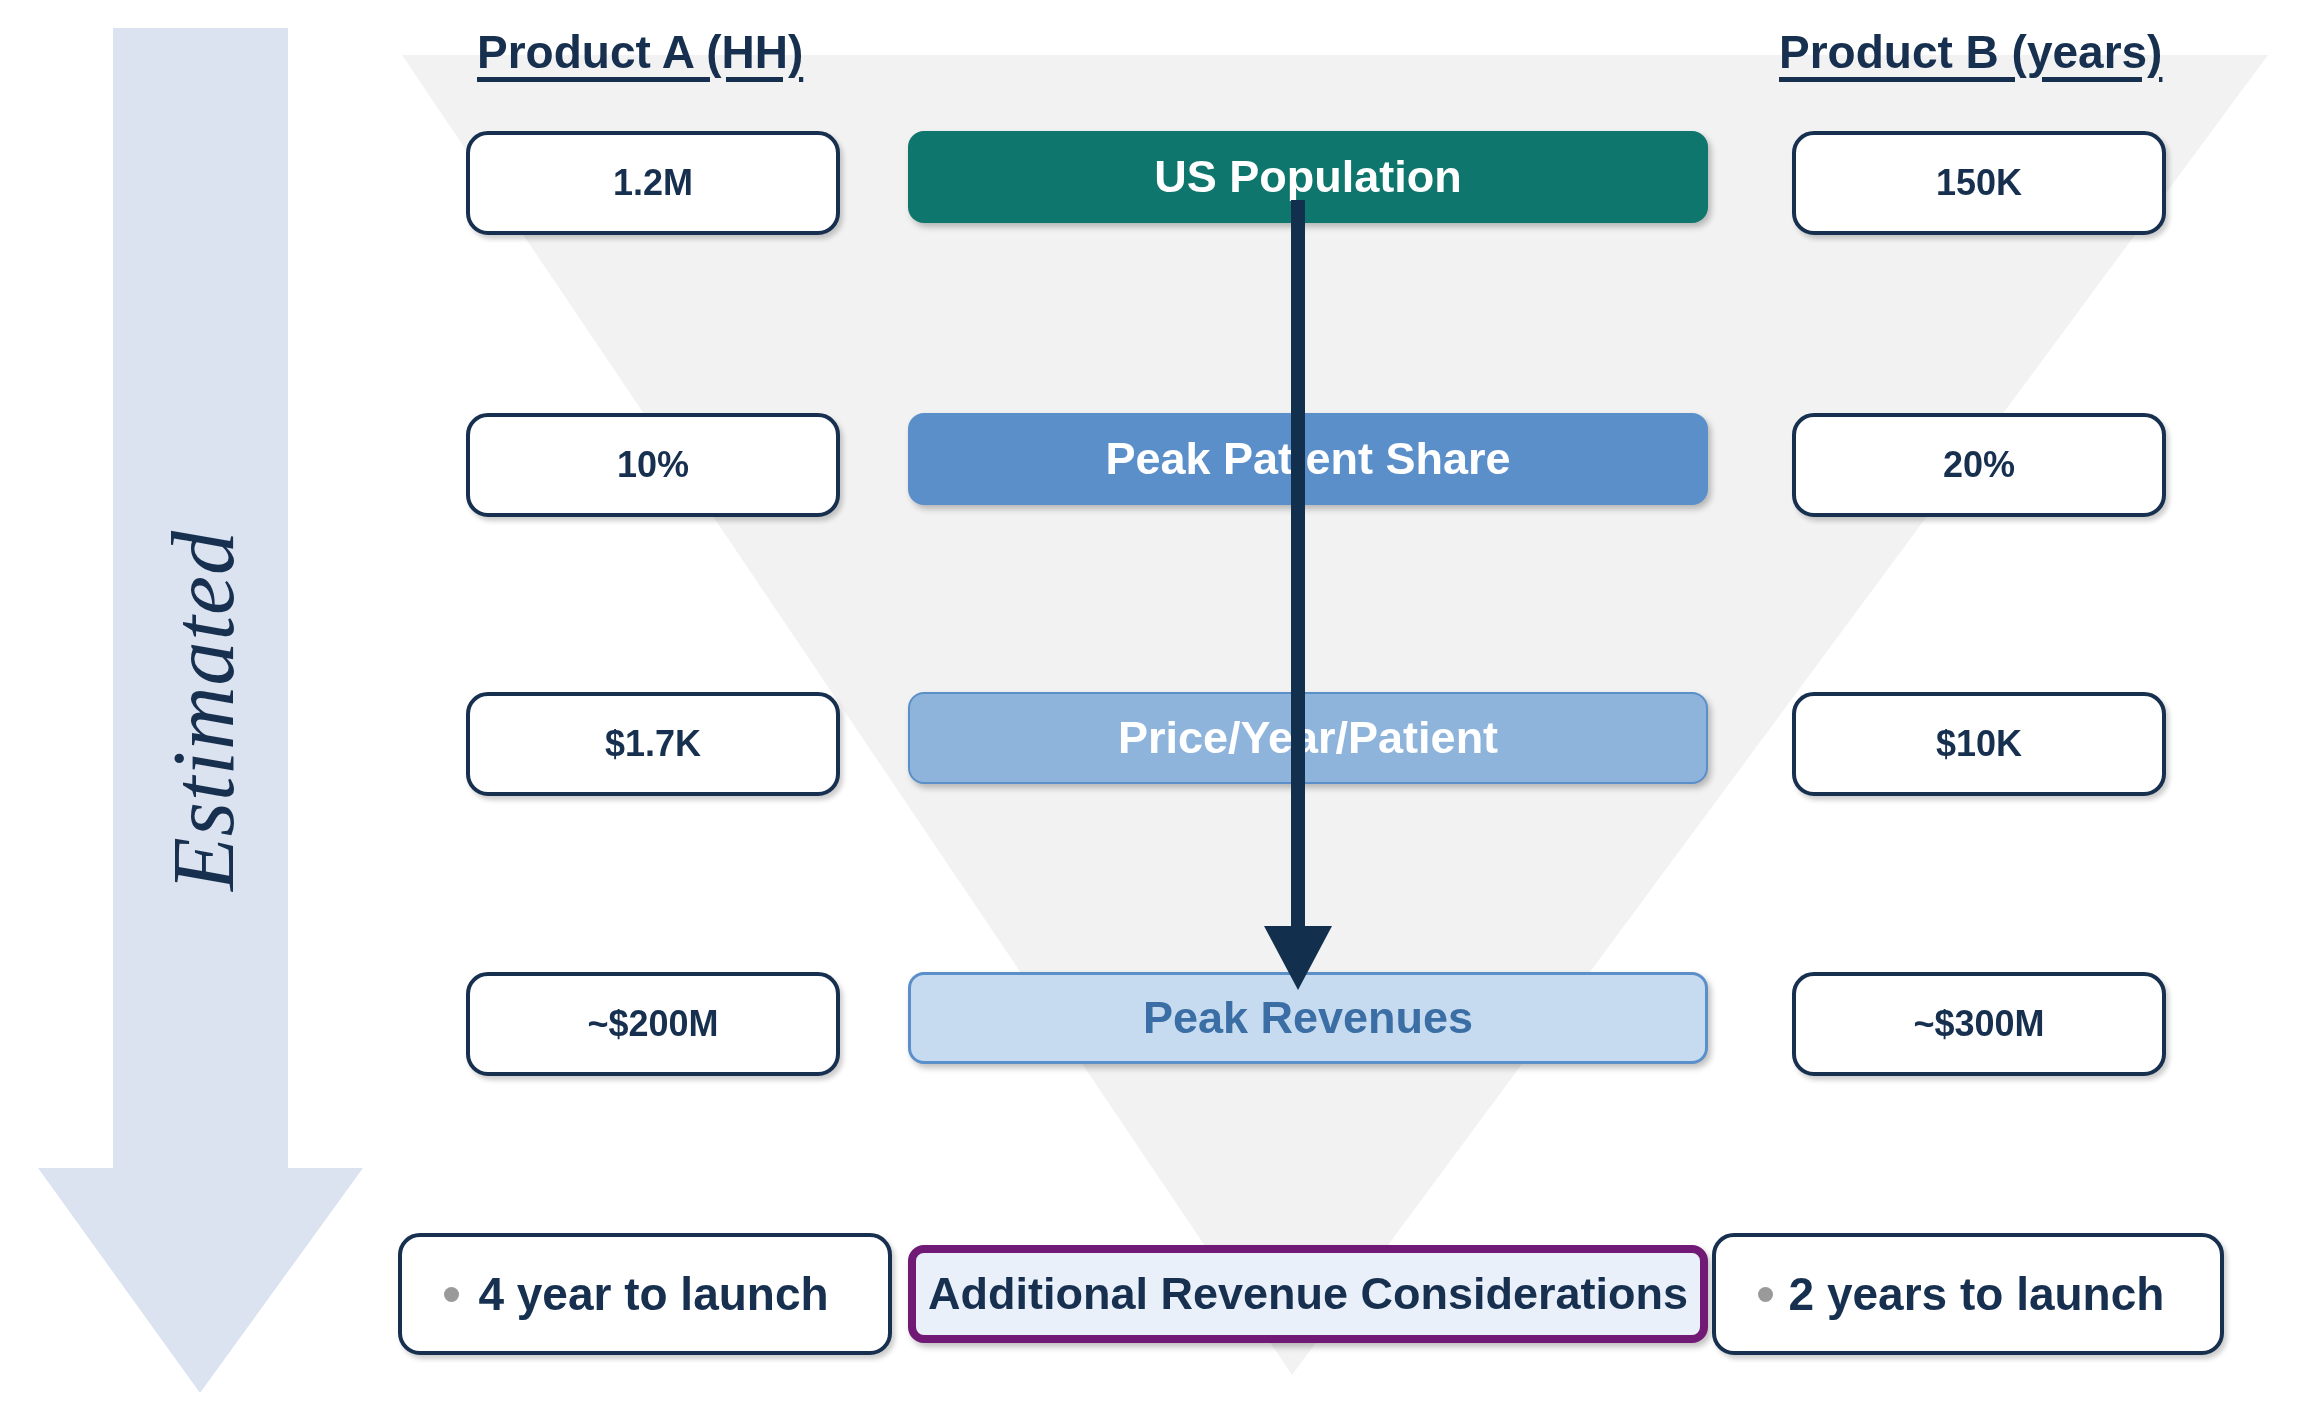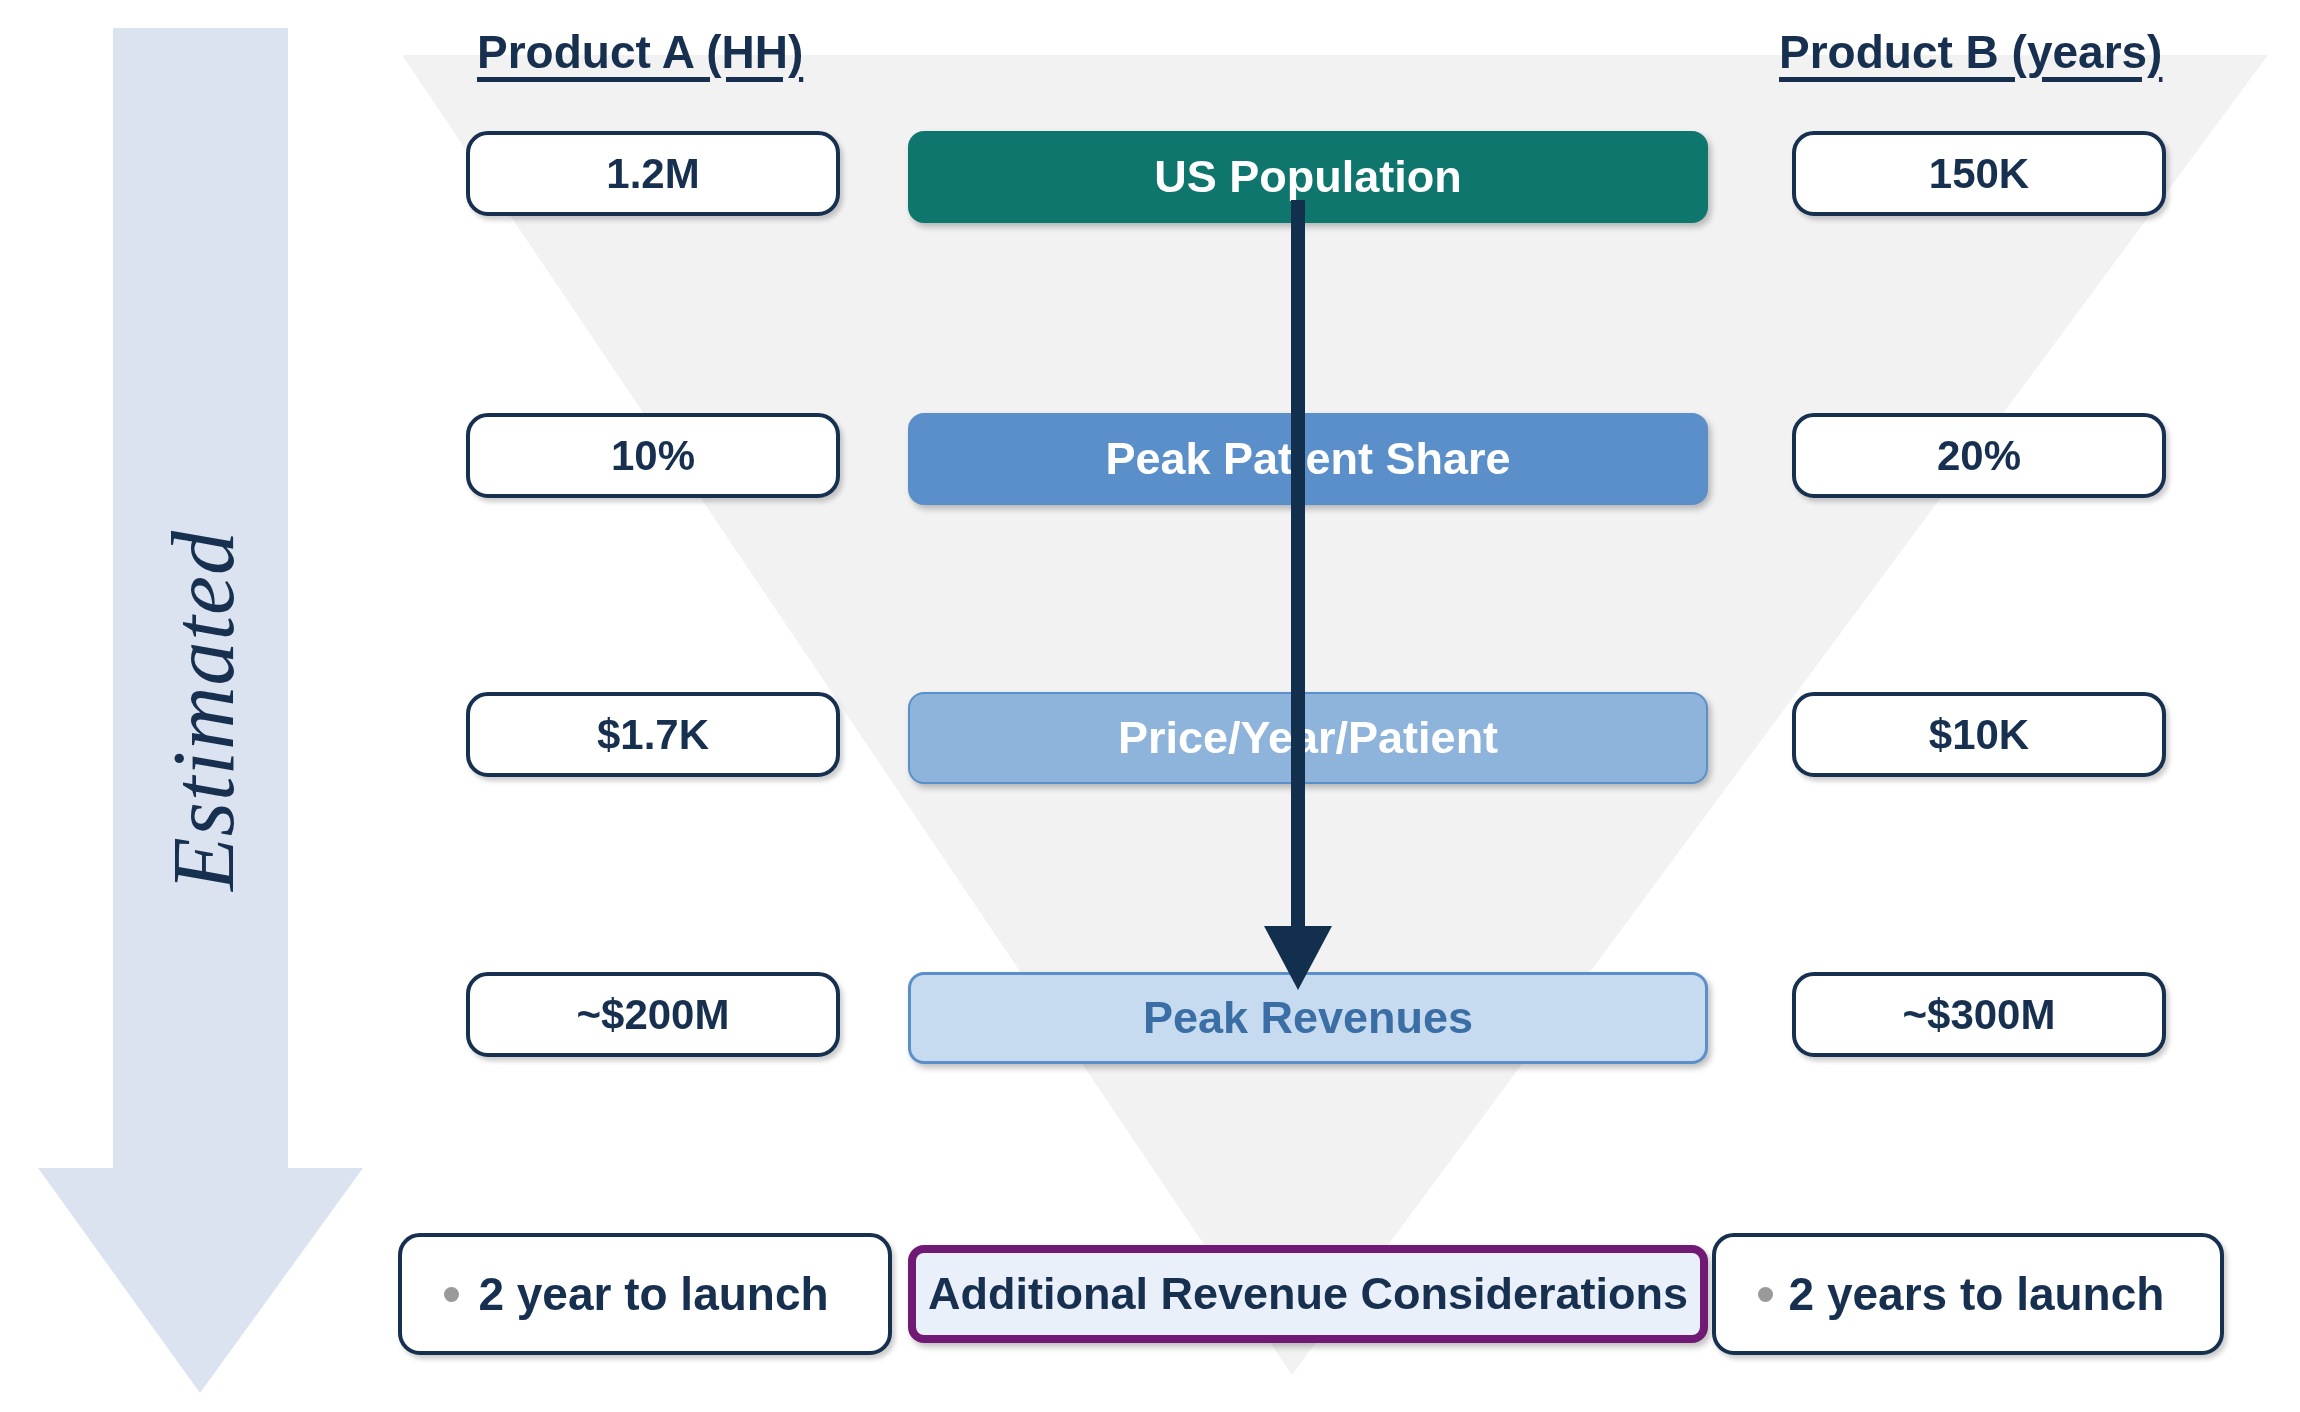--- a/index.html
+++ b/index.html
@@ -68,28 +68,28 @@
     text-decoration-thickness: 5px;
     white-space: nowrap;
   }
   #hdr-left  { left: 477px;  top: 25px; }
   #hdr-right { left: 1779px; top: 25px; }
 
   
   .val-box {
     position: absolute;
     width: 374px;
-    height: 85px;
+    height: 104px;
     background: #ffffff;
     border: 4px solid #17304f;
     border-radius: 22px;
     display: flex;
     align-items: center;
     justify-content: center;
-    font-size: 42px;
+    font-size: 36px;
     font-weight: bold;
     color: #17304f;
     box-shadow: 3px 4px 5px rgba(0,0,0,0.20);
   }
   .val-left  { left: 466px; }
   .val-right { left: 1792px; }
 
   .row0 { top: 131px; }
   .row1 { top: 413px; }
   .row2 { top: 692px; }
@@ -214,21 +214,21 @@
   <div class="val-box val-right row2">$10K</div>
   <div class="val-box val-right row3">~$300M</div>
 
   <svg class="connector" viewBox="0 0 120 800" preserveAspectRatio="none">
     <line x1="58" y1="0" x2="58" y2="735" stroke="#12304e" stroke-width="14"></line>
     <polygon points="58,790 24,726 92,726" fill="#12304e"></polygon>
   </svg>
 
   <div class="bottom-note" id="note-left">
     <div class="bullet-dot"></div>
-    <div class="note-text">2 year to launch</div>
+    <div class="note-text">4 year to launch</div>
   </div>
 
   <div id="arc-bar">Additional Revenue Considerations</div>
 
   <div class="bottom-note" id="note-right">
     <div class="bullet-dot"></div>
     <div class="note-text">2 years to launch</div>
   </div>
 
 </div>

